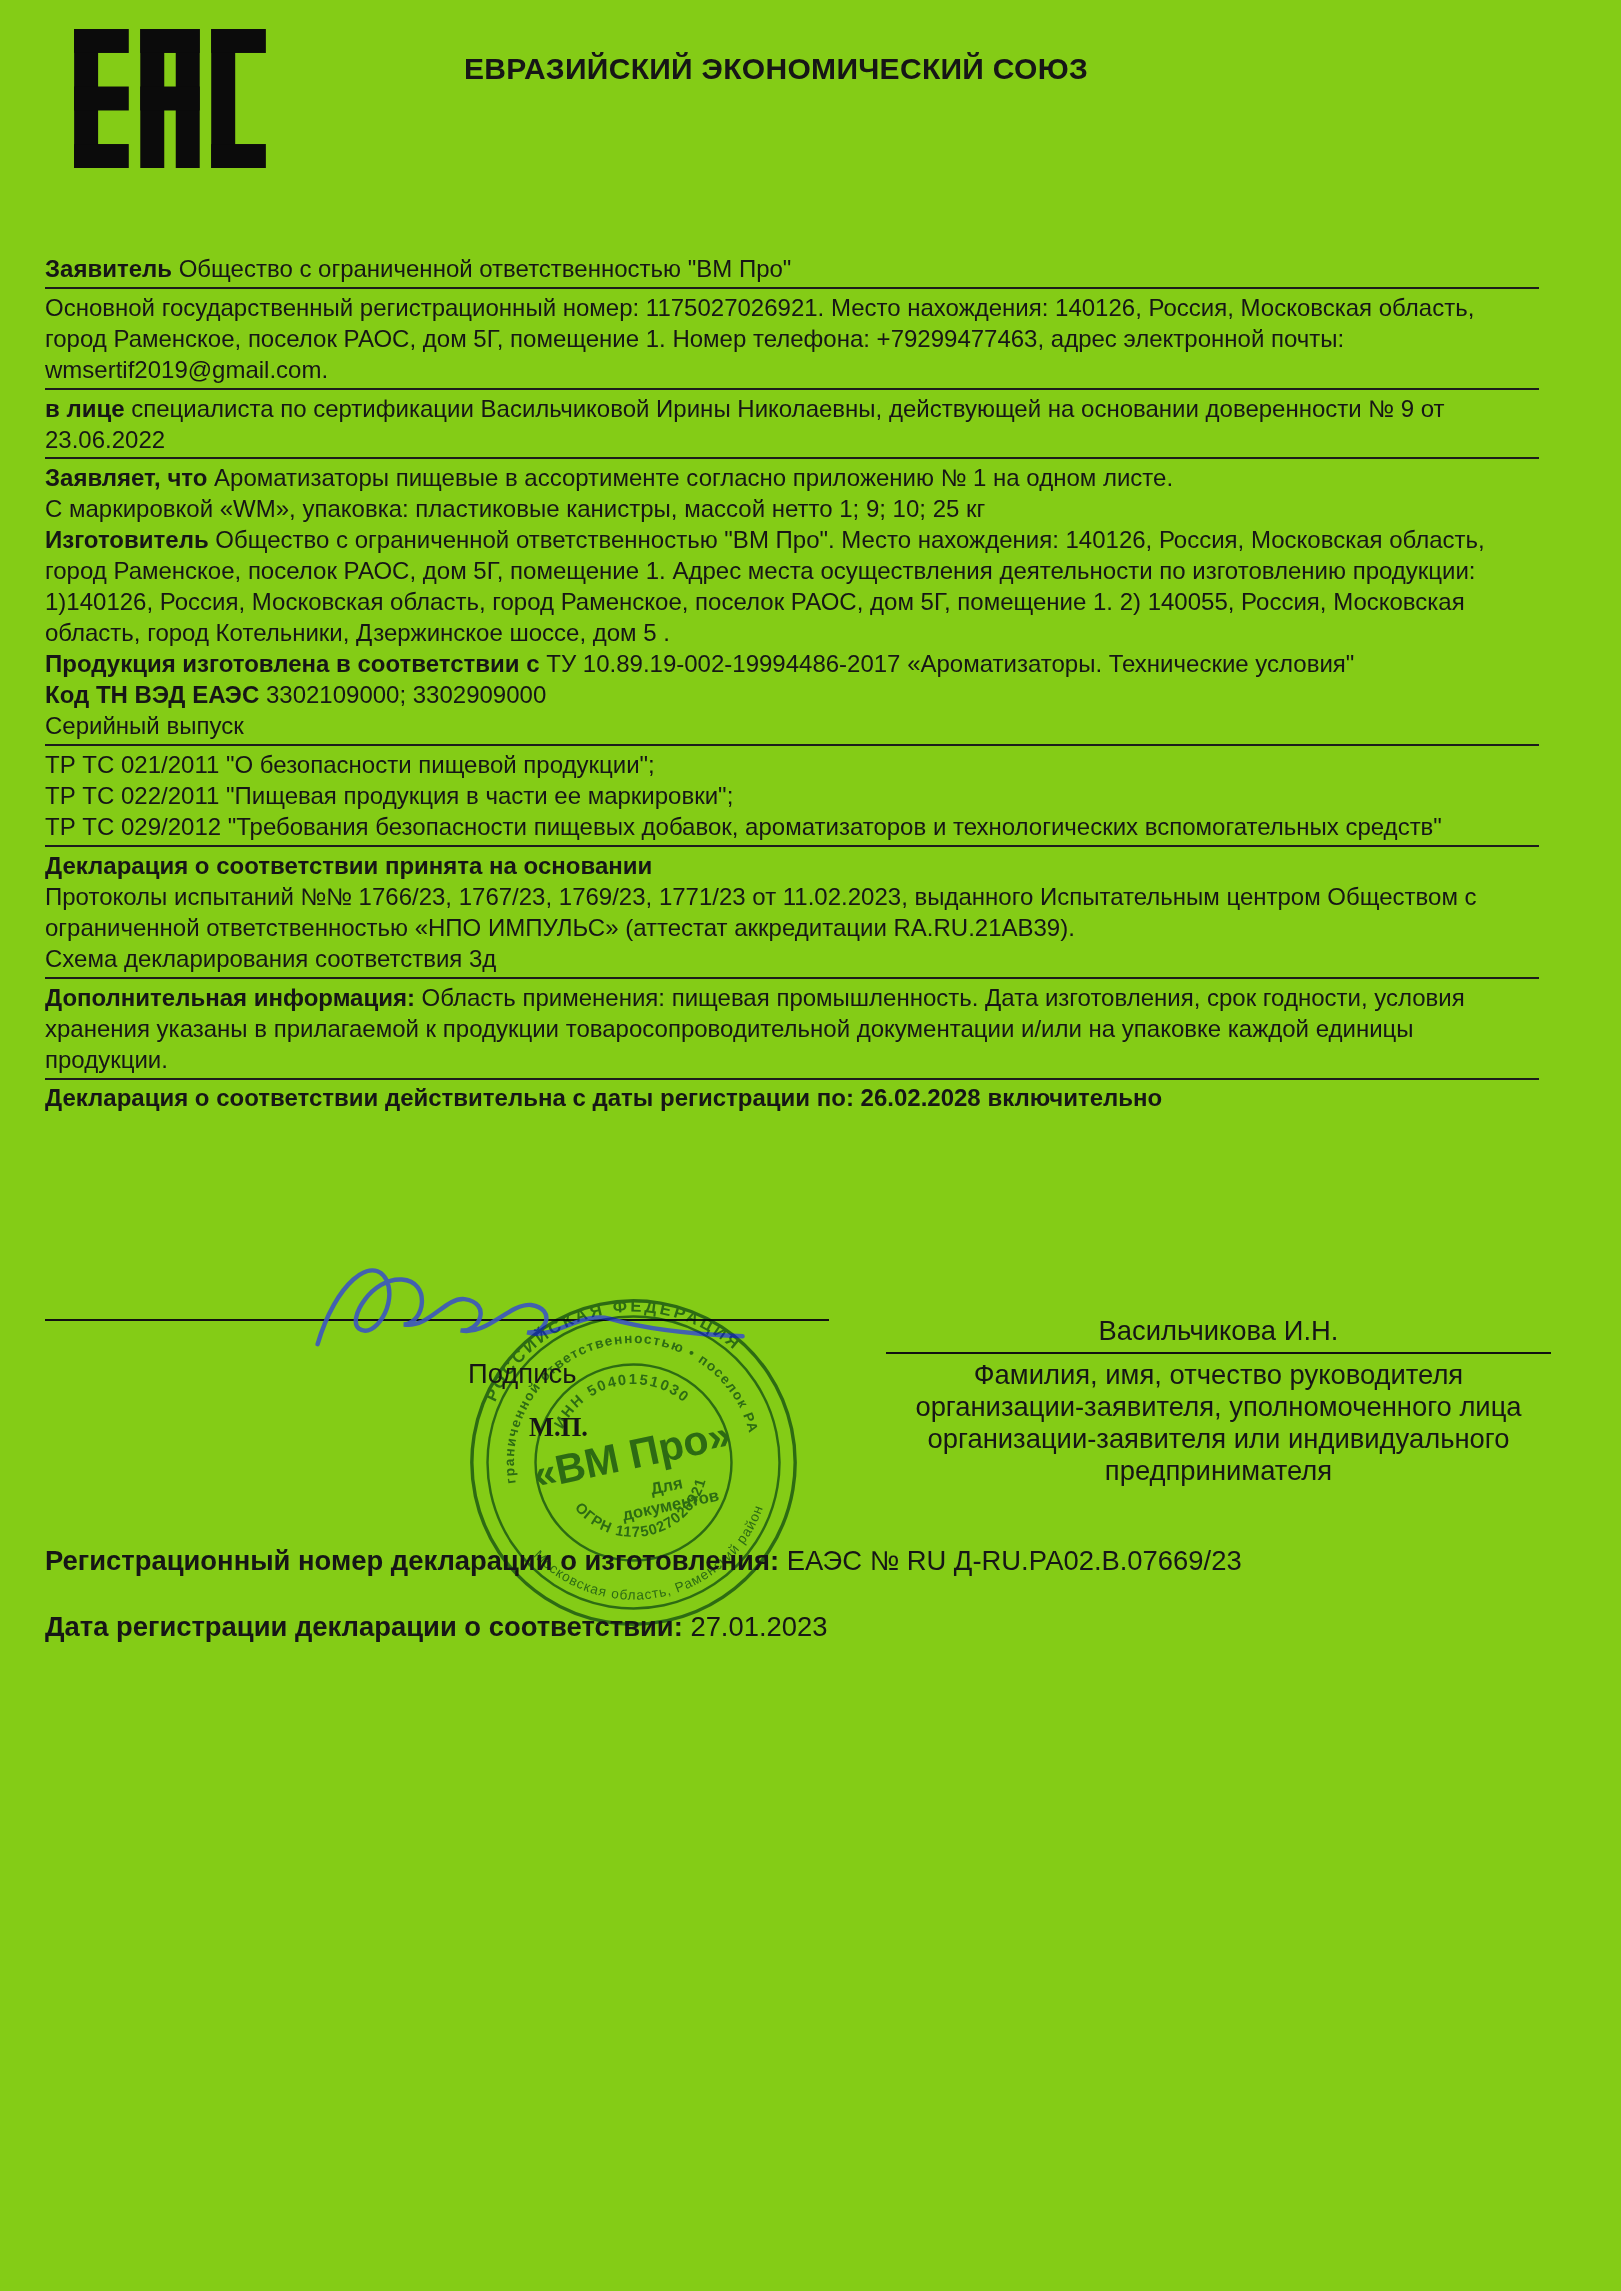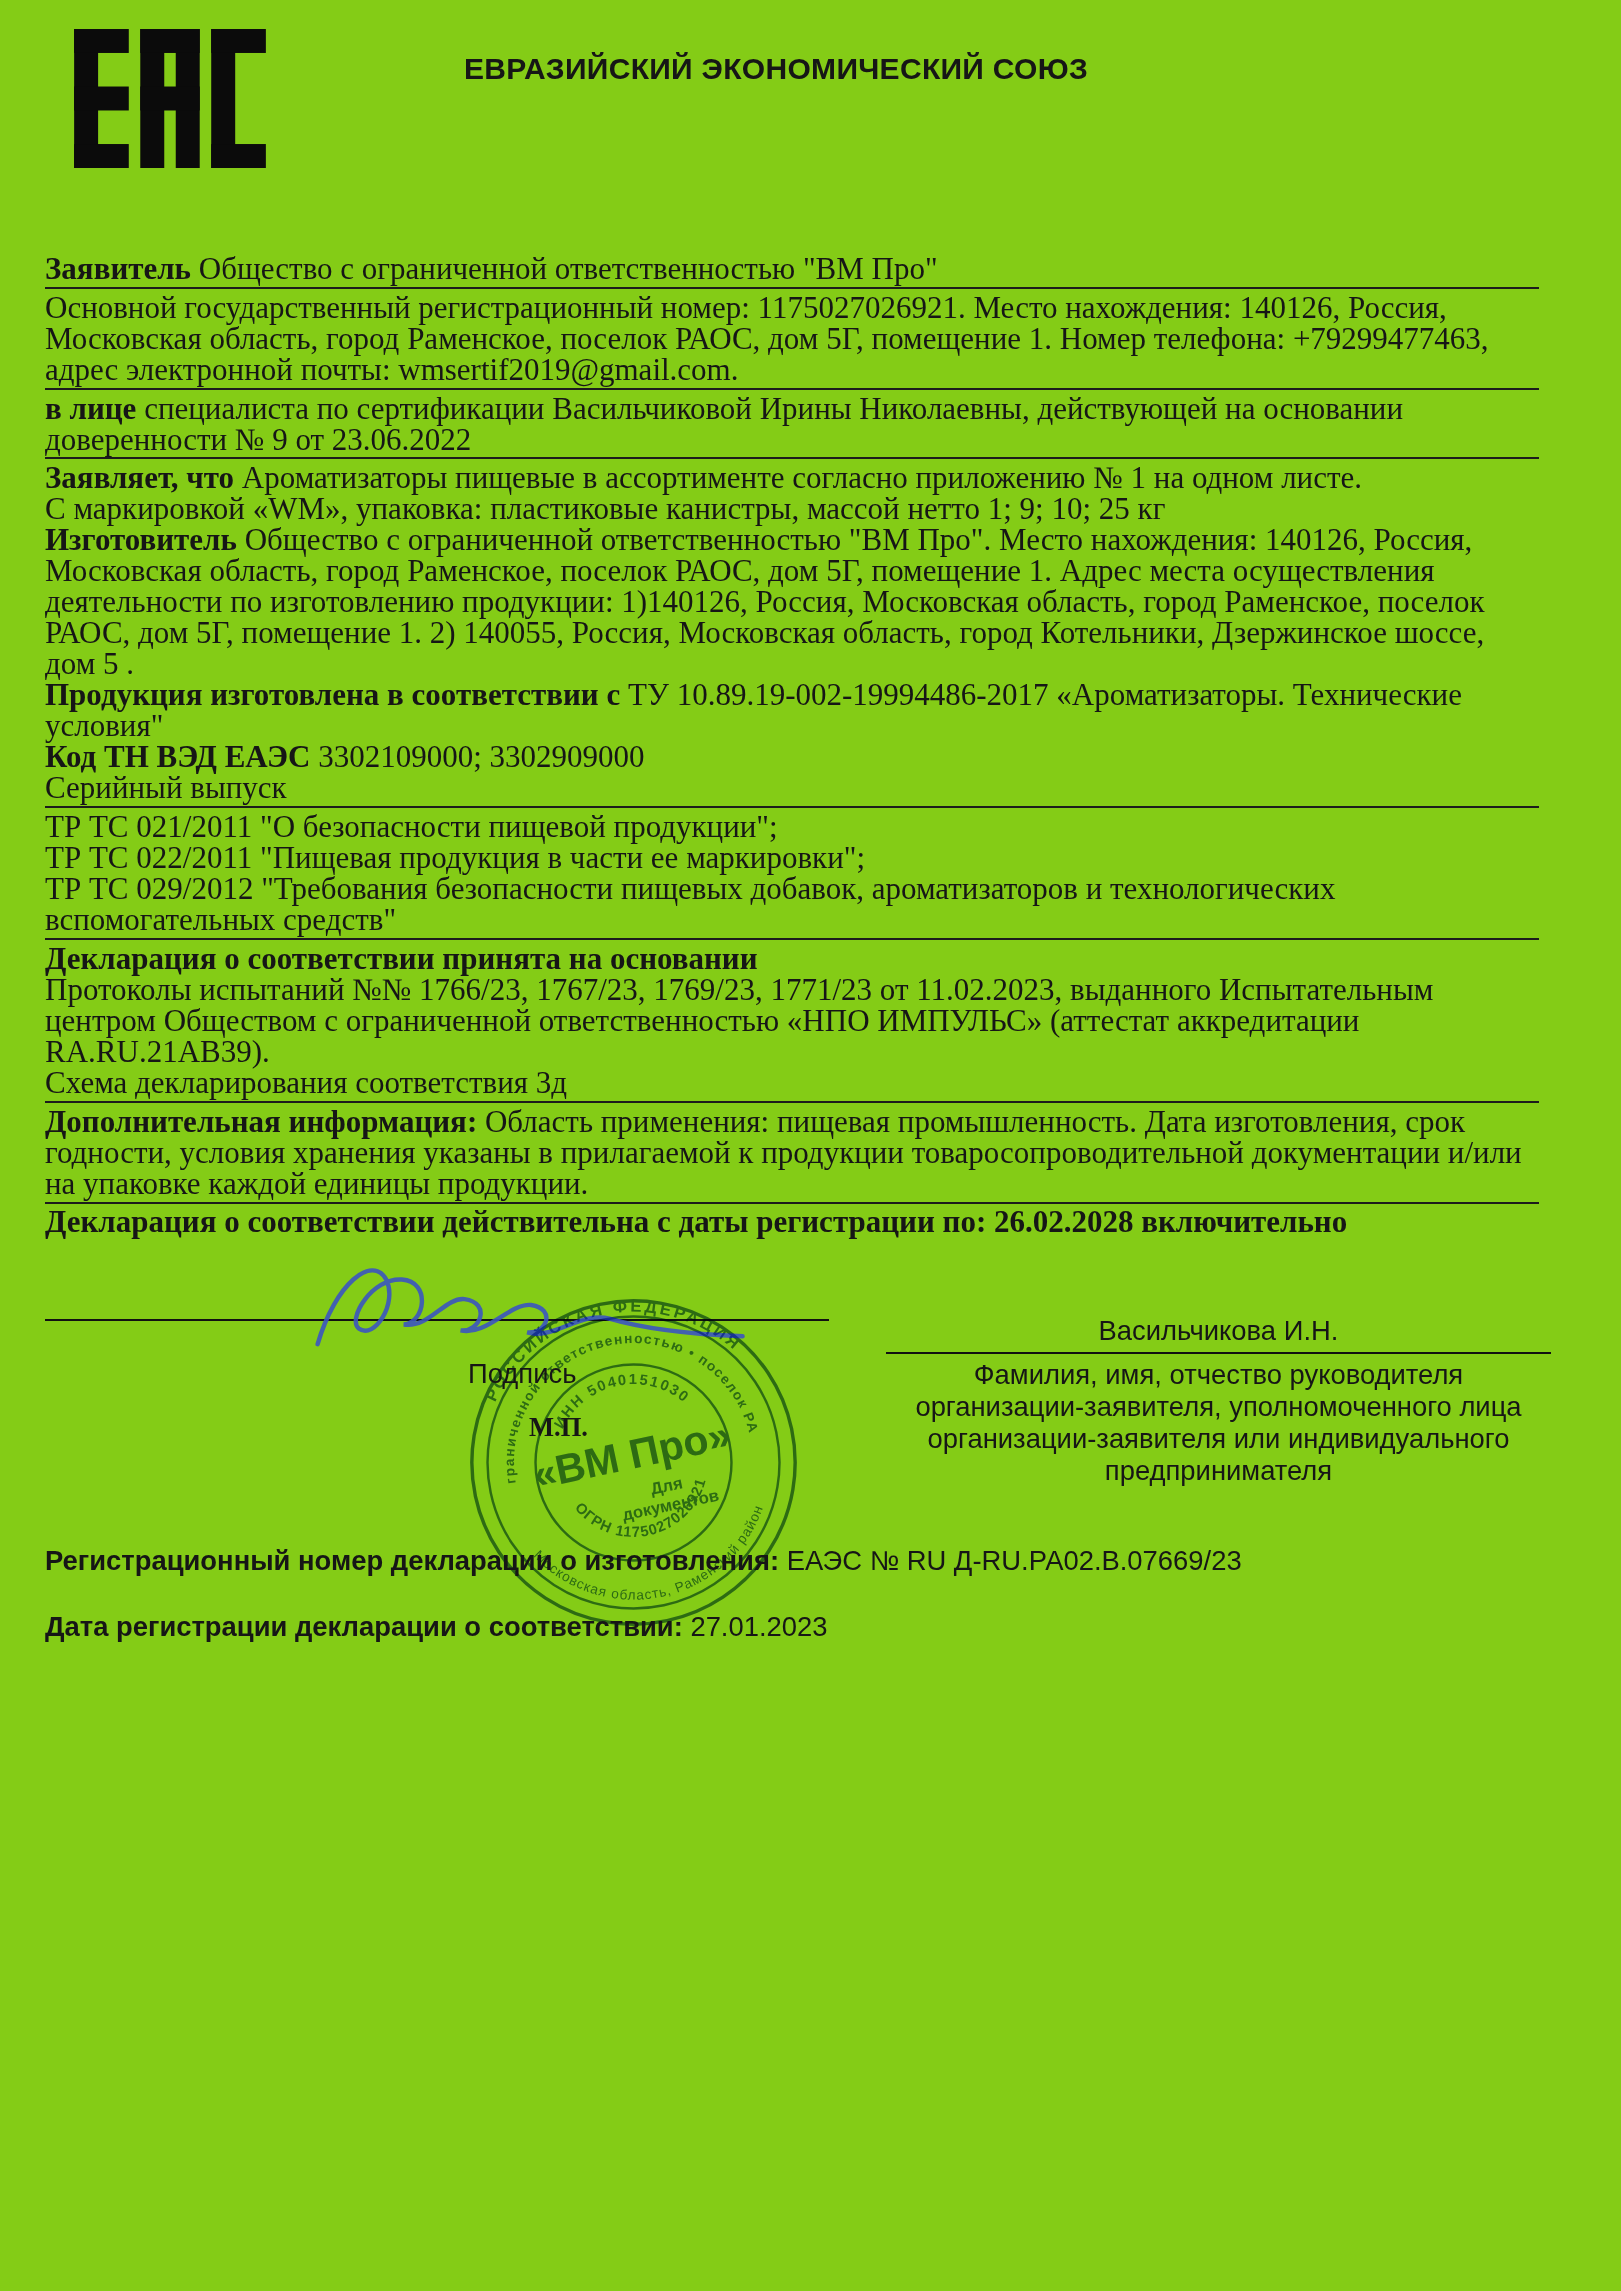--- a/index.html
+++ b/index.html
@@ -19,21 +19,21 @@
   .logo { position:absolute; left:74px; top:29px; width:192px; height:139px; }
   
   .title {
     position:absolute; top:51px; left:0; right:69px;
     text-align:center; font-weight:bold;
     font-size:30px; line-height:36px; letter-spacing:0.3px;
   }
   
   .content {
     position:absolute; left:45px; top:253px; width:1494px;
-    font-size:31px; line-height:31px;font-family:Liberation Serif, serif;
+    font-size:24px; line-height:31px;
   }
   .para { margin:0; }
   .para.u { border-bottom:2px solid #1c1c1c; padding-bottom:2.9px; margin-bottom:2.9px; }
   .para b { font-weight:bold; }
   
   .sig-area { position:absolute; left:45px; top:1272px; width:1506px; height:323px; }
   .sig-line-left { position:absolute; left:0; top:47px; width:784px; border-top:2.9px solid #111; }
   .sig-ink { position:absolute; left:255px; top:-21.6px; width:470px; height:108px; }
   .stamp {
     position:absolute; left:420px; top:21.6px; width:337px; height:337px;

